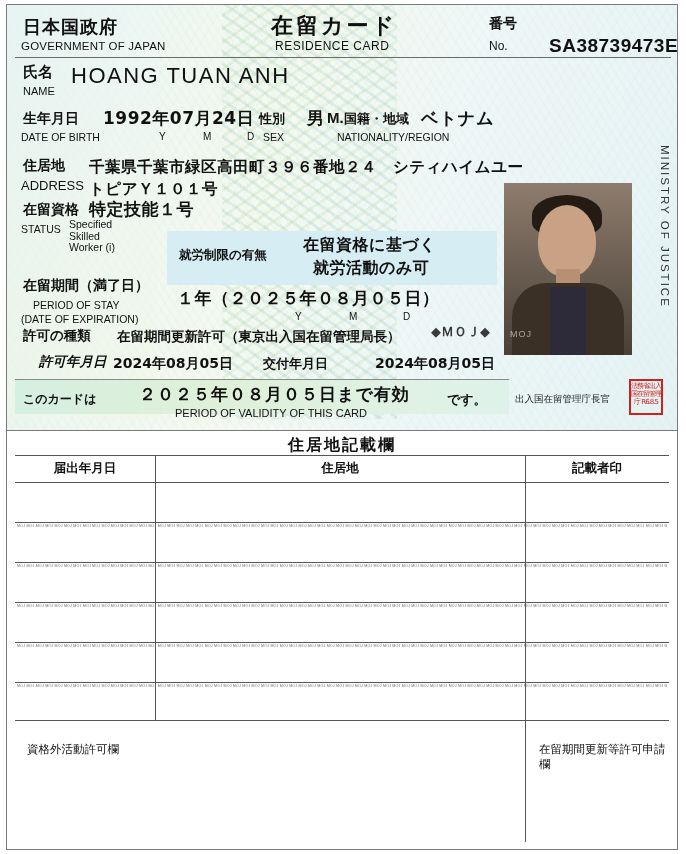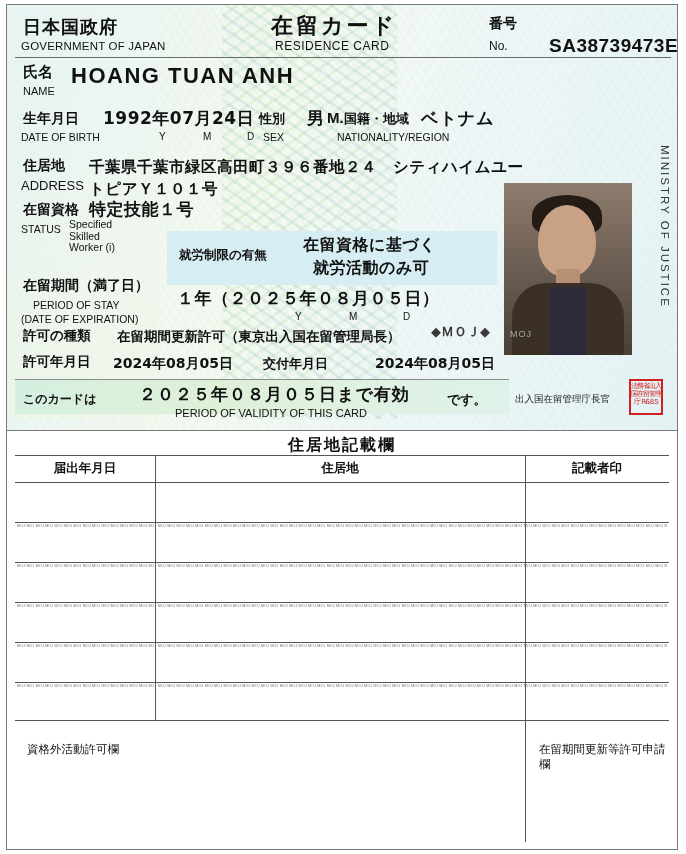--- a/index.html
+++ b/index.html
@@ -84,21 +84,21 @@
     font-size: 19px; font-weight: 700; letter-spacing: 0.5px; margin-left: 24px;
   }
   .hdr-rule {
     position: absolute; left: 8px; top: 52px; width: 656px; height: 1px;
     background: #6b6b6b;
   }
 
   
   .lbl-name-jp { position:absolute; left:16px; top:58px; font-size:15px; font-weight:700; }
   .lbl-name-en { position:absolute; left:16px; top:80px; font-size:11px; }
-  .val-name { position:absolute; left:64px; top:58px; font-size:22px; font-weight:700; letter-spacing:1.5px; }
+  .val-name { position:absolute; left:64px; top:58px; font-size:22px; font-weight:400; letter-spacing:1.5px; }
 
   
   .lbl-dob-jp { position:absolute; left:16px; top:105px; font-size:14px; font-weight:700; }
   .lbl-dob-en { position:absolute; left:14px; top:126px; font-size:10.5px; }
   .val-dob { position:absolute; left:96px; top:102px; font-size:17px; font-weight:700; letter-spacing:0.5px; }
   .ymd-y { position:absolute; left:152px; top:126px; font-size:10px; }
   .ymd-m { position:absolute; left:196px; top:126px; font-size:10px; }
   .ymd-d { position:absolute; left:240px; top:126px; font-size:10px; }
 
   .lbl-sex-jp { position:absolute; left:252px; top:105px; font-size:13px; font-weight:700; }
@@ -141,21 +141,21 @@
   .val-pos { position:absolute; left:170px; top:282px; font-size:17px; font-weight:700; letter-spacing:0.5px; }
   .pos-y { position:absolute; left:288px; top:306px; font-size:10px; }
   .pos-m { position:absolute; left:342px; top:306px; font-size:10px; }
   .pos-d { position:absolute; left:396px; top:306px; font-size:10px; }
 
   
   .lbl-ptype { position:absolute; left:16px; top:322px; font-size:13.5px; font-weight:700; }
   .val-ptype { position:absolute; left:110px; top:323px; font-size:13.5px; font-weight:700; }
 
   
-  .lbl-pdate { position:absolute; left:16px; top:348px; font-size:13.5px; font-weight:700; }
+  .lbl-pdate { position:absolute; left:32px; top:348px; font-size:13.5px; font-weight:700;font-style:italic; }
   .val-pdate { position:absolute; left:106px; top:350px; font-size:14px; font-weight:700; }
   .lbl-idate { position:absolute; left:256px; top:350px; font-size:13px; font-weight:700; }
   .val-idate { position:absolute; left:368px; top:350px; font-size:14px; font-weight:700; }
 
   
   .valid-strip {
     position:absolute; left:8px; top:374px; width:494px; height:34px;
     background: linear-gradient(90deg, #d5efe0 0%, #dff0d8 40%, #dff2ea 100%);
     border-top: 1px solid #8a8a8a;
   }

